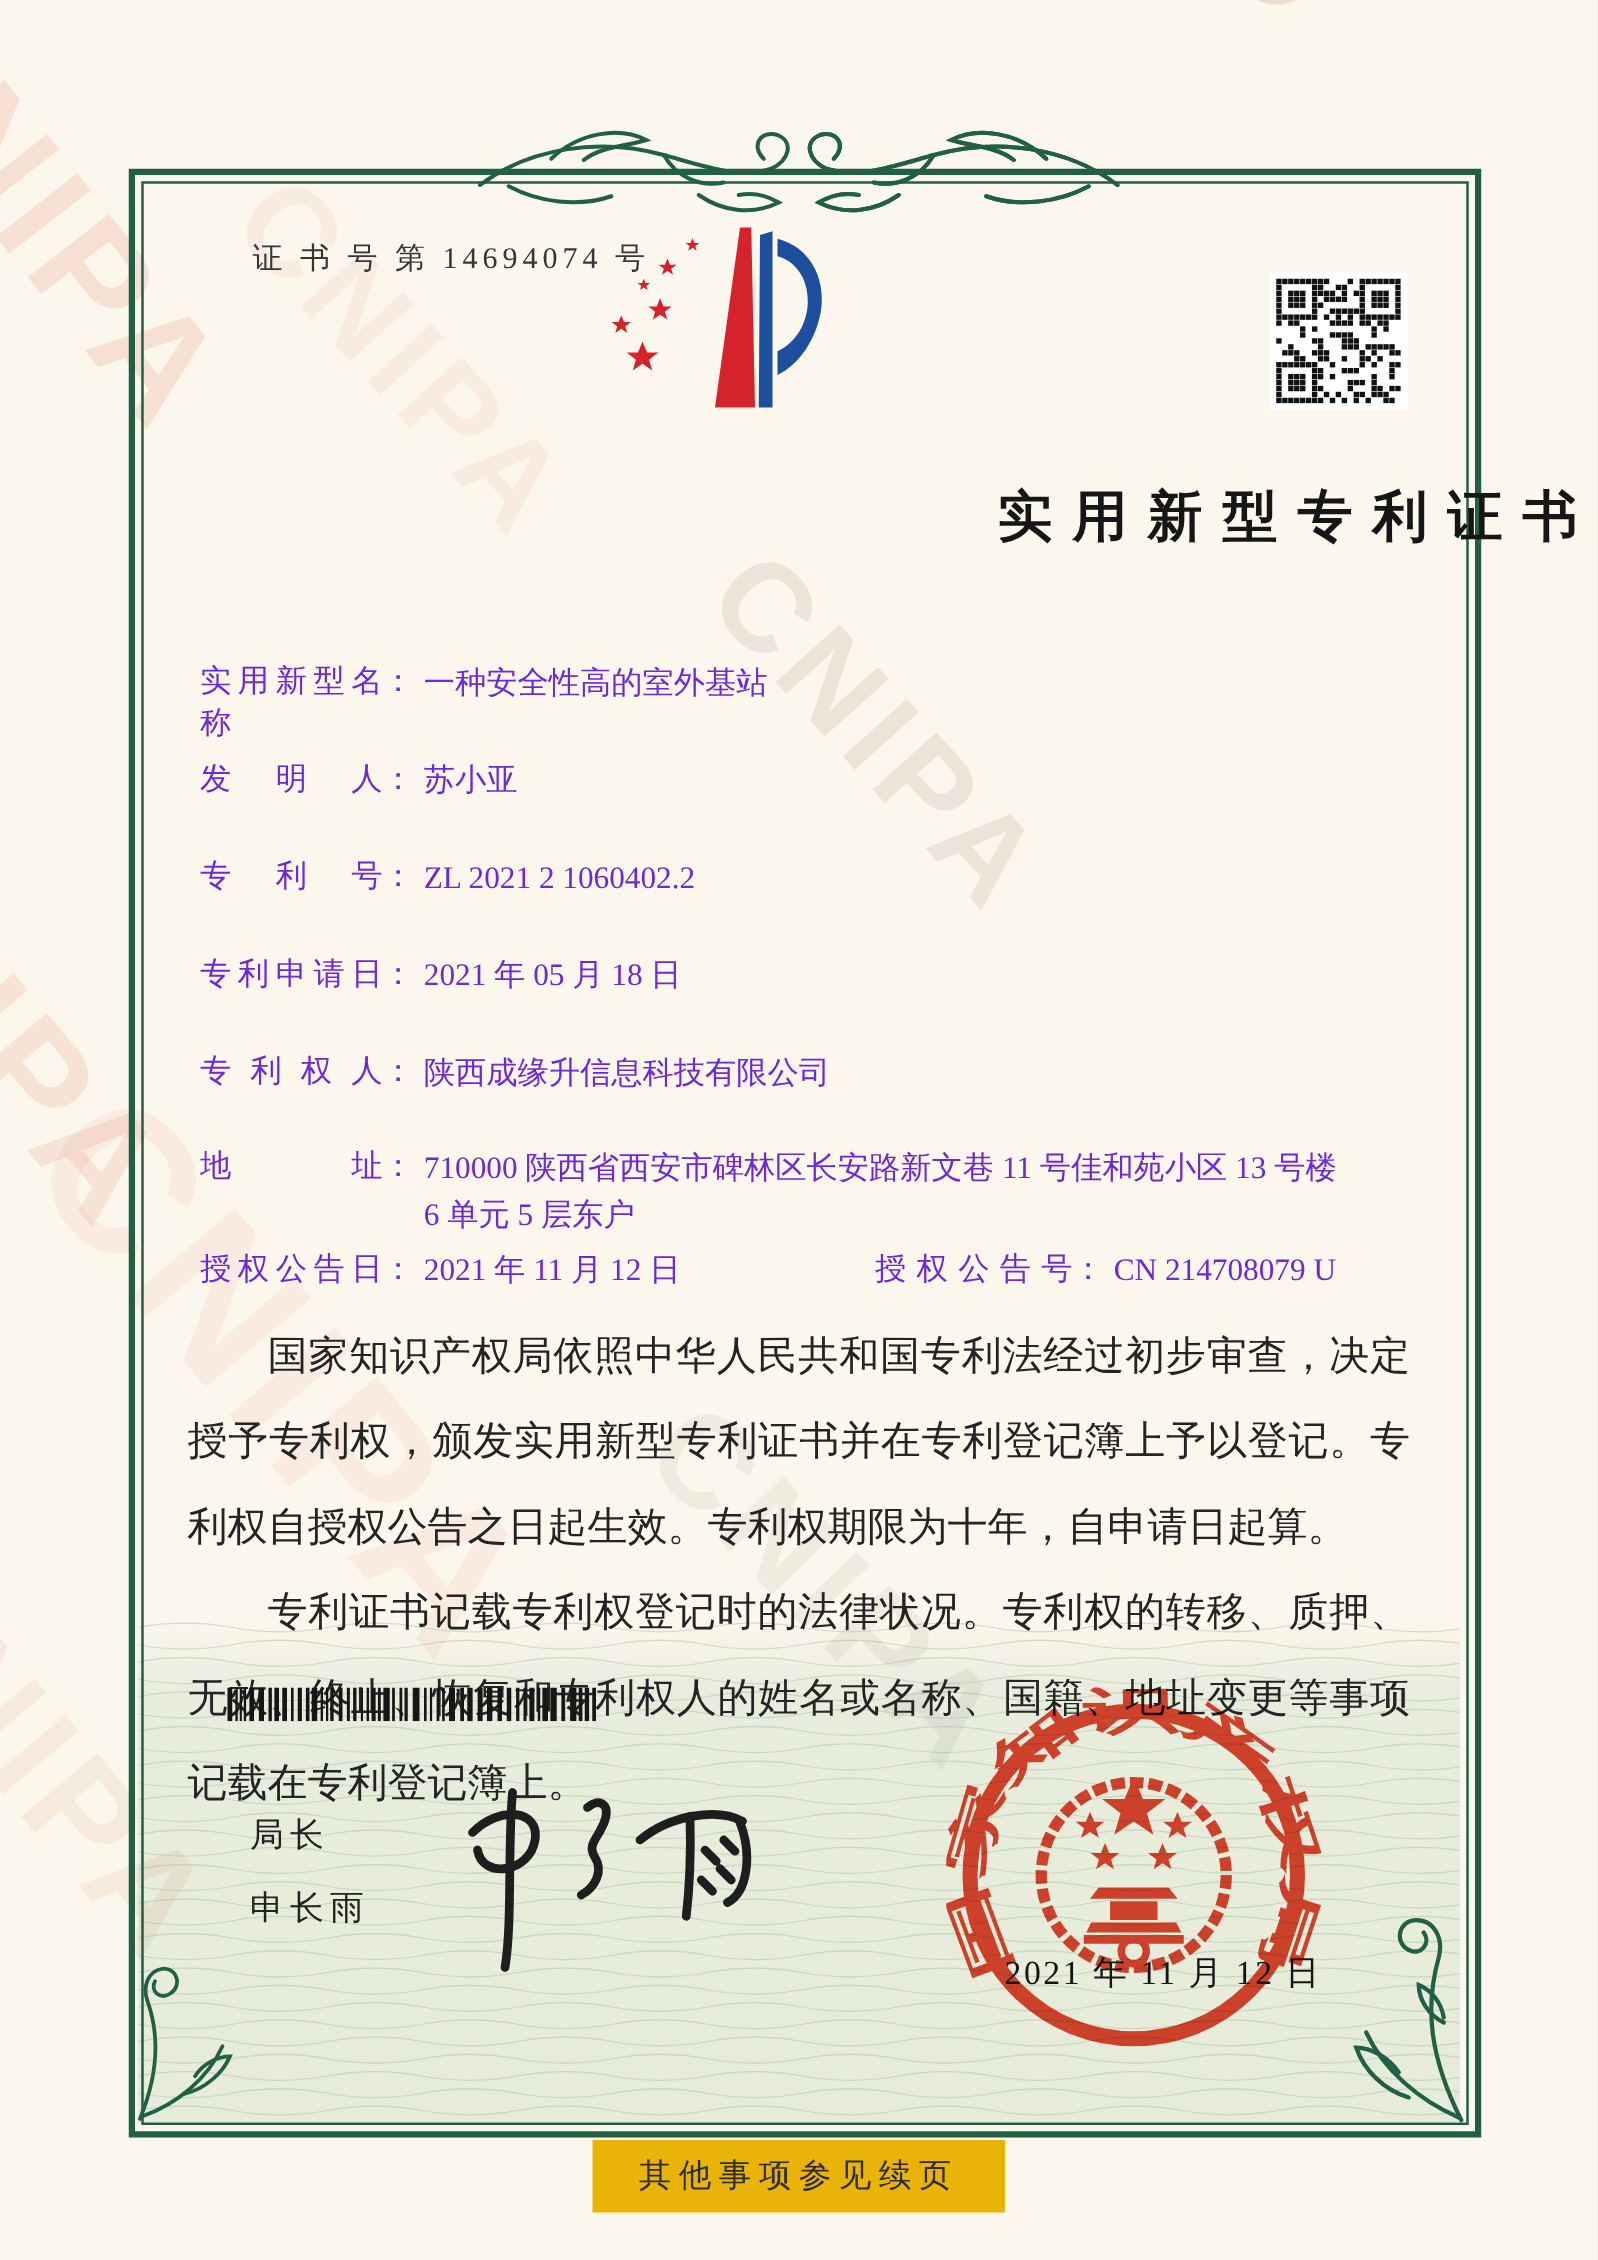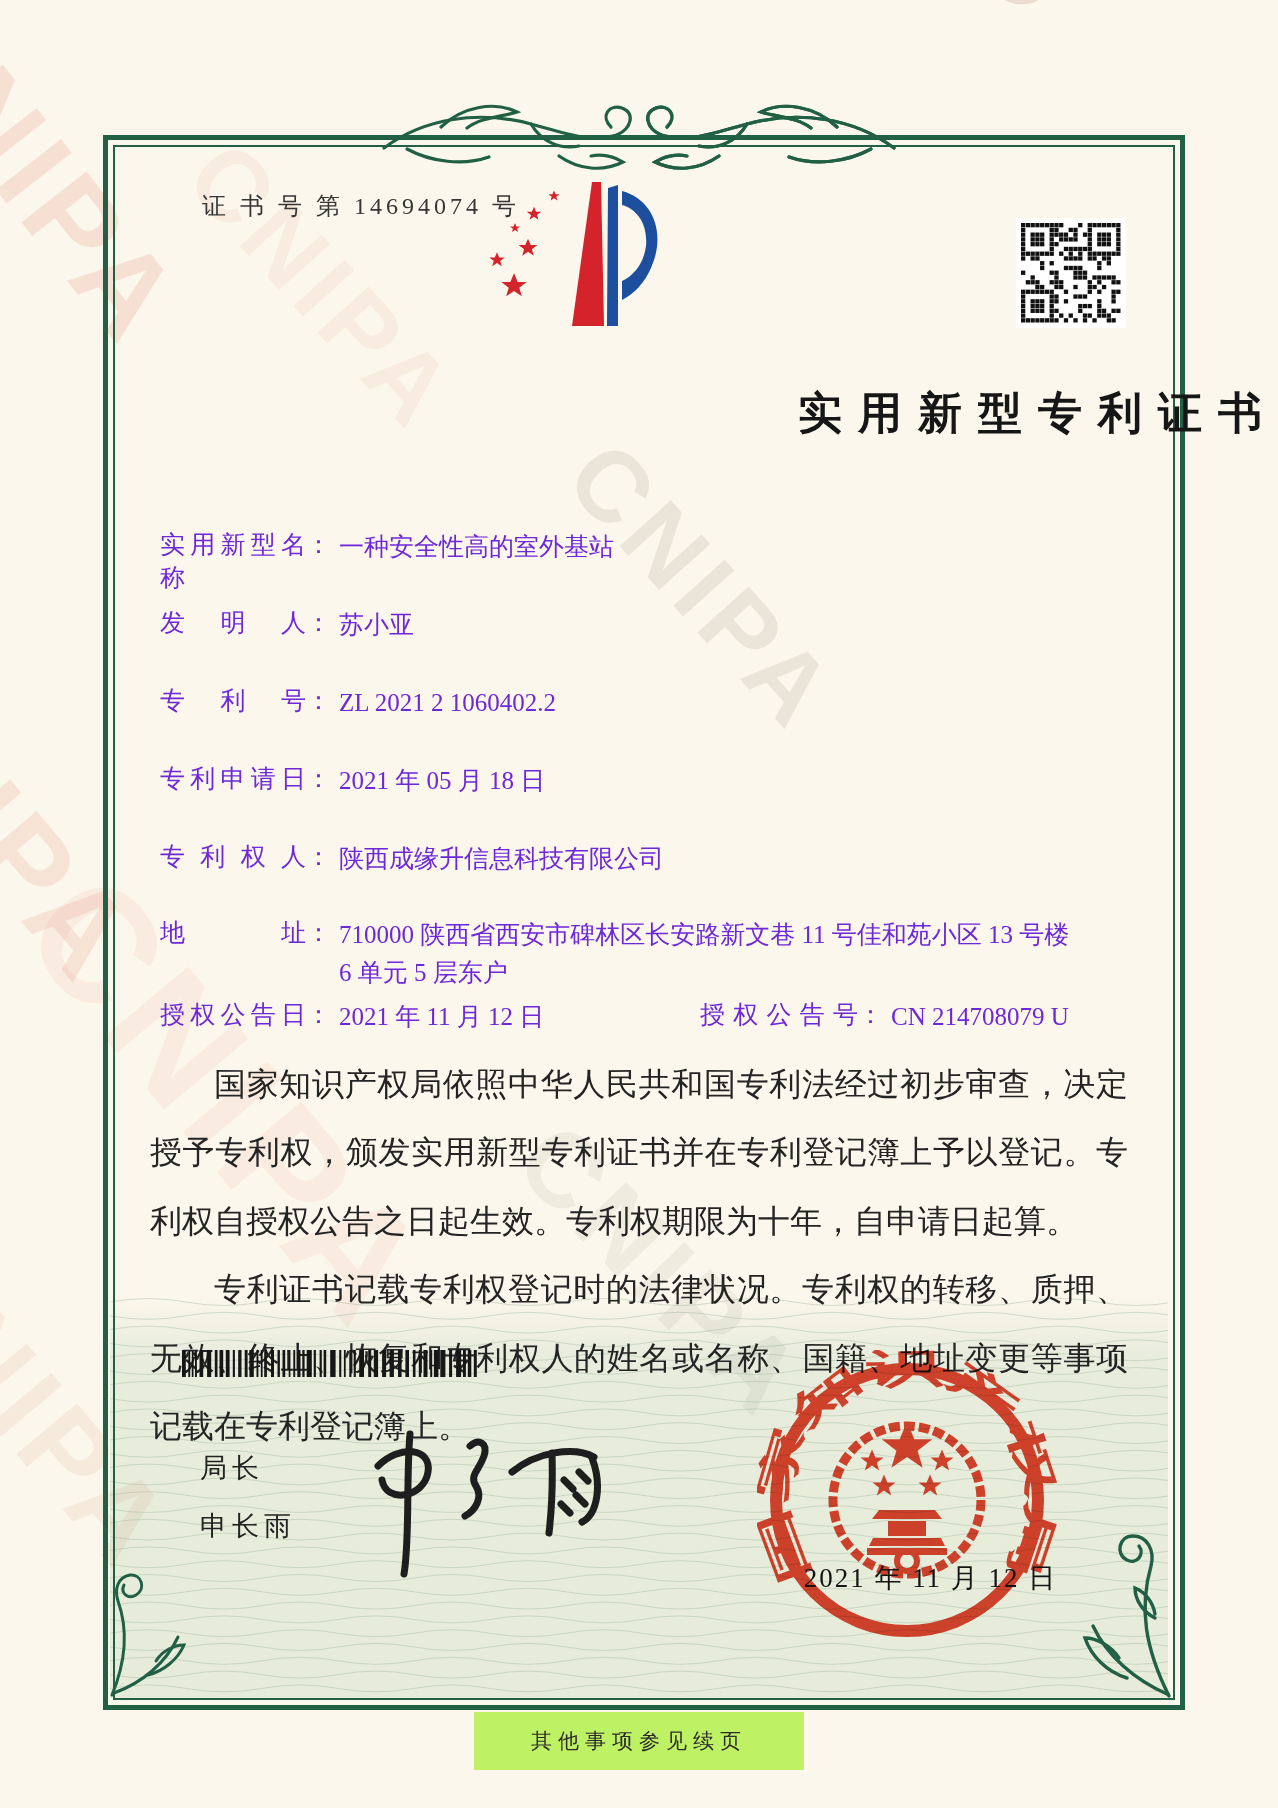--- a/index.html
+++ b/index.html
@@ -40,21 +40,21 @@
   .chief{position:absolute;left:200px;font-size:27px;font-family:"Liberation Sans","DejaVu Sans",sans-serif;
          color:#222;letter-spacing:5px;}
   .signature{position:absolute;left:352px;top:1420px;}
   .seal{position:absolute;left:757px;top:1350px;mix-blend-mode:multiply;opacity:.94;}
   .rf{fill:var(--seal-red,#e23a24);} .rs{stroke:var(--seal-red,#e23a24);fill:none;}
   .seal-date{position:absolute;left:788px;top:1560px;width:285px;text-align:center;font-size:27px;
              color:#141414;letter-spacing:2px;}
   .footer-page{position:absolute;left:0;top:1650px;width:1228px;text-align:center;font-size:21px;
                letter-spacing:2px;color:#333;}
   .cont-note{position:absolute;left:474px;top:1712px;width:330px;height:58px;line-height:58px;
-             background:#bef264;text-align:center;font-size:21px;letter-spacing:6px;color:#2c2c2c;}
+             background:#eab308;text-align:center;font-size:26px;letter-spacing:6px;color:#2c2c2c;}
 </style>
 </head>
 <body>
 
 <div class="page">
 
   <div class="band"></div>
   <svg id="guilloche-svg" width="1058" height="402" viewBox="0 0 1058 402">
       <path d="M0 6.0 q 38 -7 76 0 q 38 7 76 0 q 38 -7 76 0 q 38 7 76 0 q 38 -7 76 0 q 38 7 76 0 q 38 -7 76 0 q 38 7 76 0 q 38 -7 76 0 q 38 7 76 0 q 38 -7 76 0 q 38 7 76 0 q 38 -7 76 0 q 38 7 76 0" fill="none" stroke="#a9c2a7" stroke-width="1" opacity="0.5"></path>
       <path d="M0 19.8 q 38 7 76 0 q 38 -7 76 0 q 38 7 76 0 q 38 -7 76 0 q 38 7 76 0 q 38 -7 76 0 q 38 7 76 0 q 38 -7 76 0 q 38 7 76 0 q 38 -7 76 0 q 38 7 76 0 q 38 -7 76 0 q 38 7 76 0 q 38 -7 76 0" fill="none" stroke="#a9c2a7" stroke-width="1" opacity="0.5"></path>

